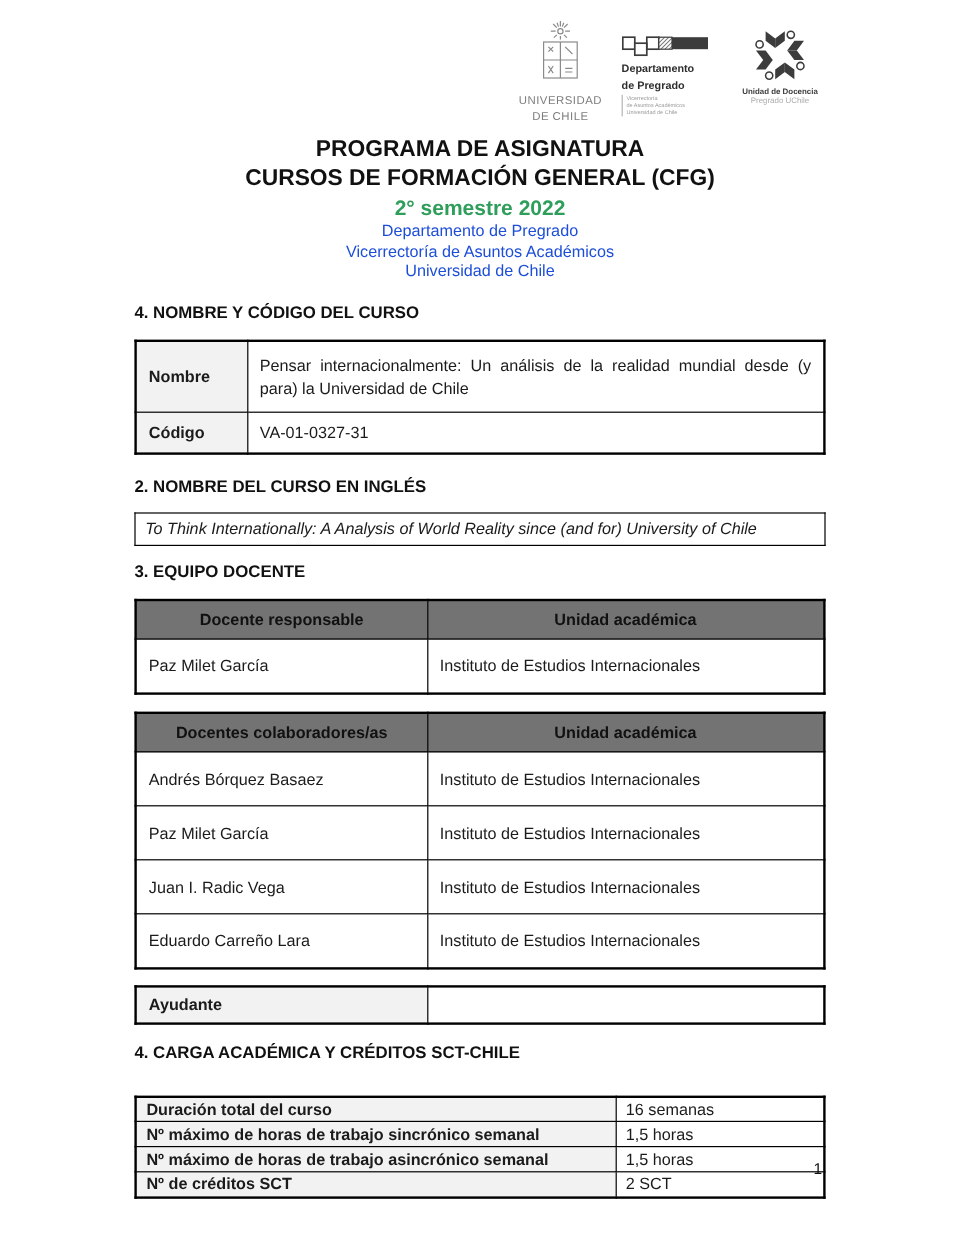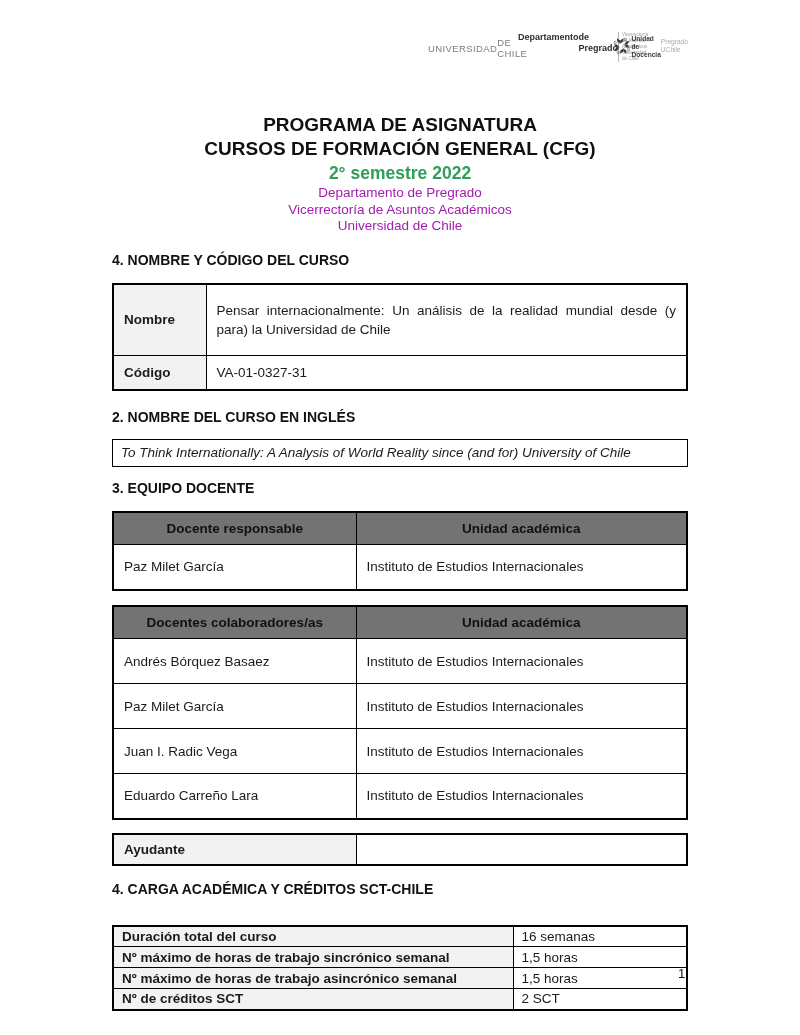--- a/index.html
+++ b/index.html
@@ -11,54 +11,54 @@
     color: #1b1b1b;
     overflow: hidden;
   }
   .content { position: absolute; left: 112px; top: 0; width: 576px; }
 
   
   .logos-row {
     display: flex; justify-content: flex-end; align-items: flex-start;
     padding-top: 15px; height: 96px; gap: 12px;
   }
-  .logo-block { display: flex; align-items: center; }
+  .logo-block { display: flex; flex-direction: column; align-items: center; }
   .uchile-block { width: 78px; padding-top: 2px; }
   .uchile-text { color: #7d7d7d; font-size: 9.5px; line-height: 11px; letter-spacing: .4px; margin-top: 2px; }
   .pregrado-block { width: 82px; align-items: flex-start; padding-top: 14px; }
   .pregrado-title { font-size: 9px; font-weight: bold; color: #2e2e2e; line-height: 10.5px; margin-top: 3px; }
   .pregrado-sub { border-left: 1px solid #b5b5b5; padding-left: 3px; margin-top: 3px; }
   .pregrado-sub div { font-size: 4.6px; color: #9a9a9a; line-height: 6px; }
   .docencia-block { width: 76px; padding-top: 6px; }
   .docencia-line1 { font-size: 6.6px; font-weight: bold; color: #3c3c3c; line-height: 8px; margin-top: 2px; }
   .docencia-line2 { font-size: 6.6px; color: #ababab; line-height: 8px; }
 
   
   .title-block { text-align: center; margin-top: 17px; }
   .title-line { font-size: 19px; font-weight: bold; line-height: 24px; color: #111; }
   .semester-line { font-size: 17.5px; font-weight: bold; line-height: 23px; margin-top: 1px; }
-  .subline { font-size: 13.5px; line-height: 16.5px; color: #a21caf; }
+  .subline { font-size: 13.5px; line-height: 16.5px; color: #1d4ed8; }
 
   
   .section-heading { font-size: 14px; font-weight: bold; color: #111; }
   .h-s1 { margin-top: 17px; }
   .h-s2 { margin-top: 18px; }
   .h-s3 { margin-top: 13px; }
   .h-s4 { margin-top: 15px; }
 
   table { border-collapse: collapse; width: 576px; table-layout: fixed; }
   .doc-table { border: 2px solid #000; }
   .doc-table td { border: 1px solid #000; font-size: 13.5px; vertical-align: middle; color: #1b1b1b; }
 
   .t-namecode { margin-top: 15px; }
   .t-namecode .label-col { width: 93px; }
   .t-namecode td { padding: 7px 10px; }
   .cell-label { font-weight: bold; background: #f2f2f2; }
   .cell-justify { text-align: justify; line-height: 19px; }
-  .row-nombre { height: 72px; }
+  .row-nombre { height: 60px; }
   .row-codigo { height: 34px; }
 
   .t-english { margin-top: 14px; border: 1px solid #000; }
   .t-english td { border: 1px solid #000; font-size: 13.5px; font-style: italic; padding: 5px 8px; height: 27px; }
 
   .t-teachers { margin-top: 15px; }
   .t-teachers .col-left { width: 243px; }
   .t-teachers th {
     border: 1px solid #000; background: #737373; font-size: 13.5px;
     font-weight: bold; text-align: center; padding: 8px 6px; height: 33px; color: #111;

